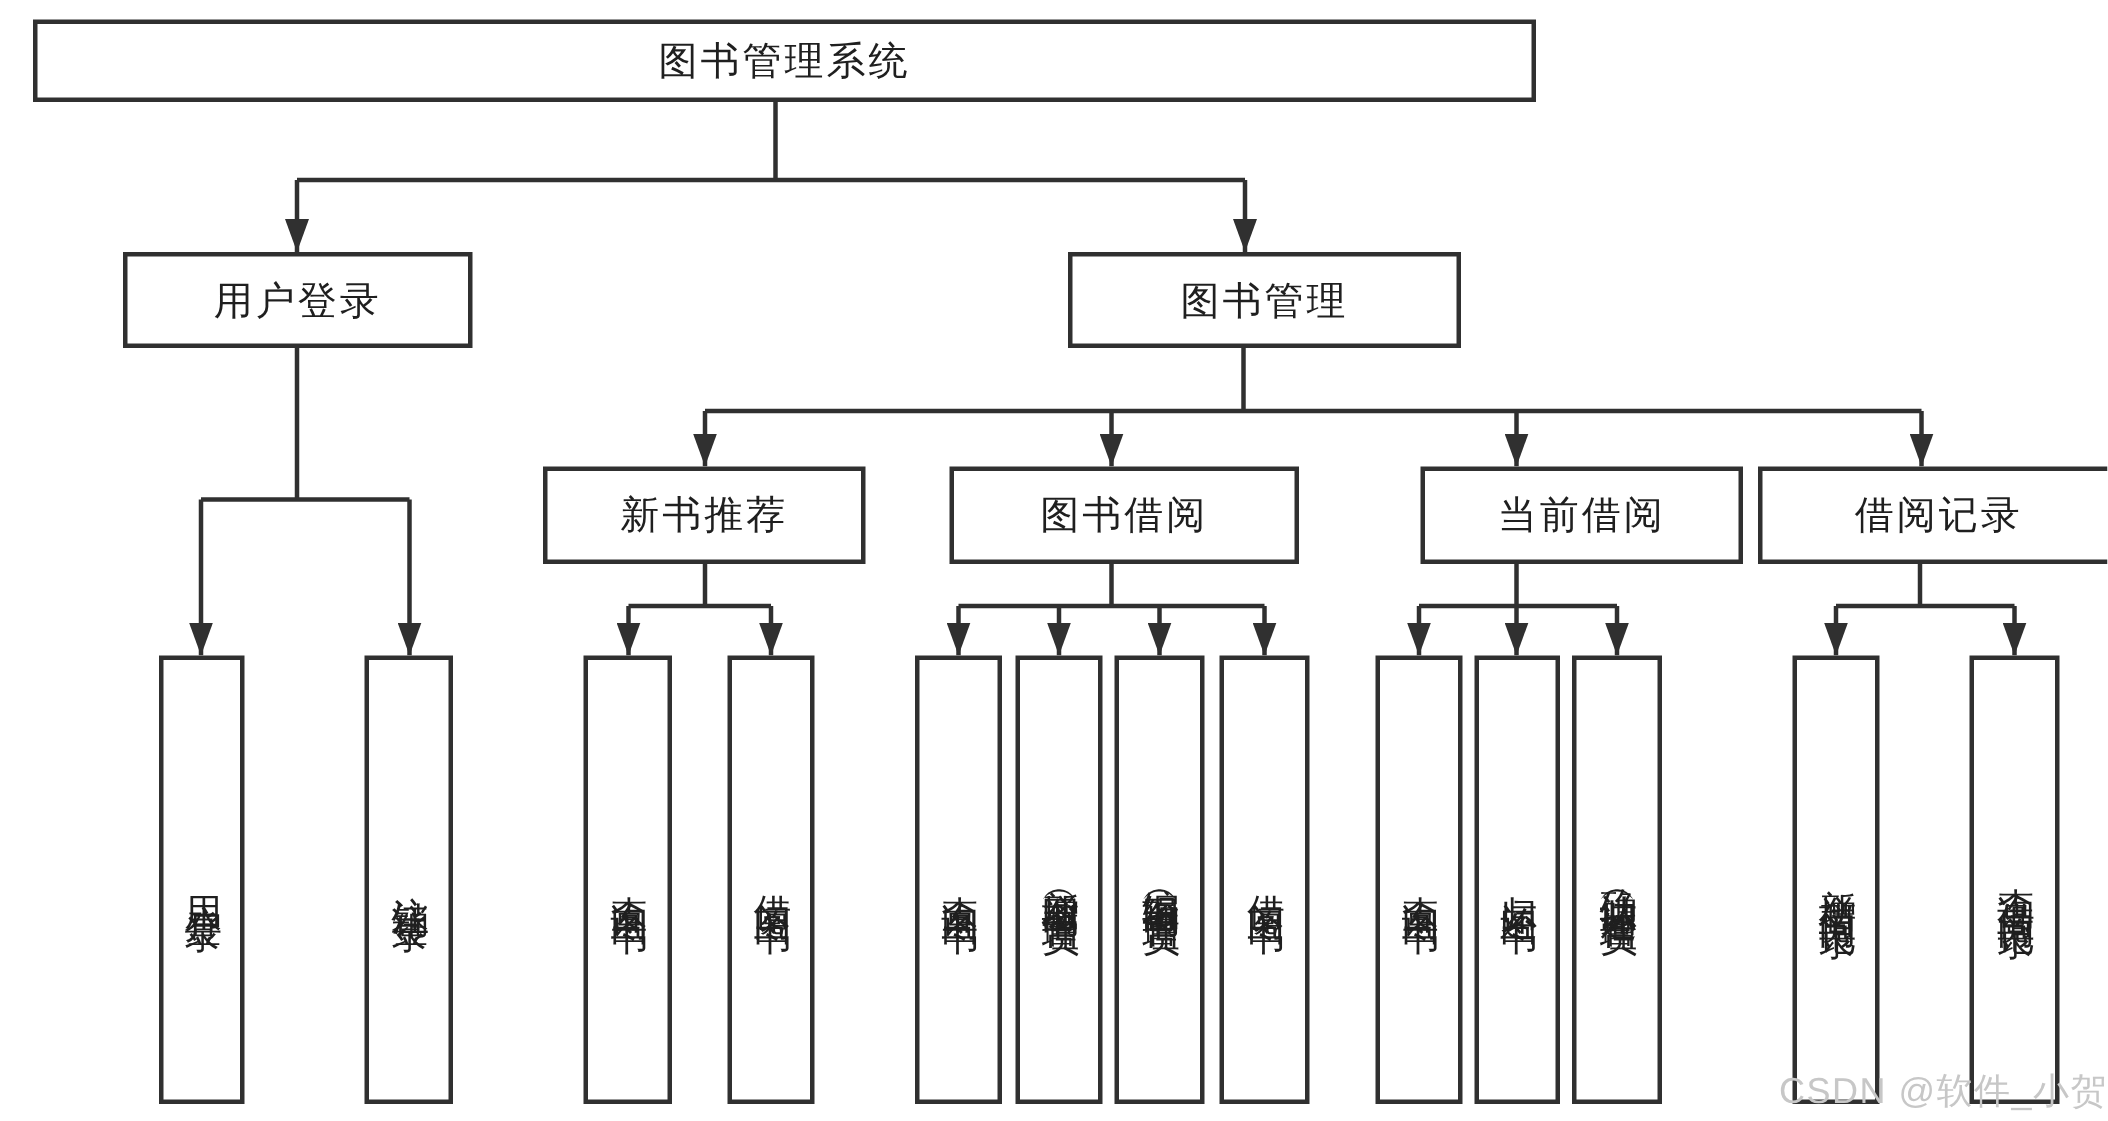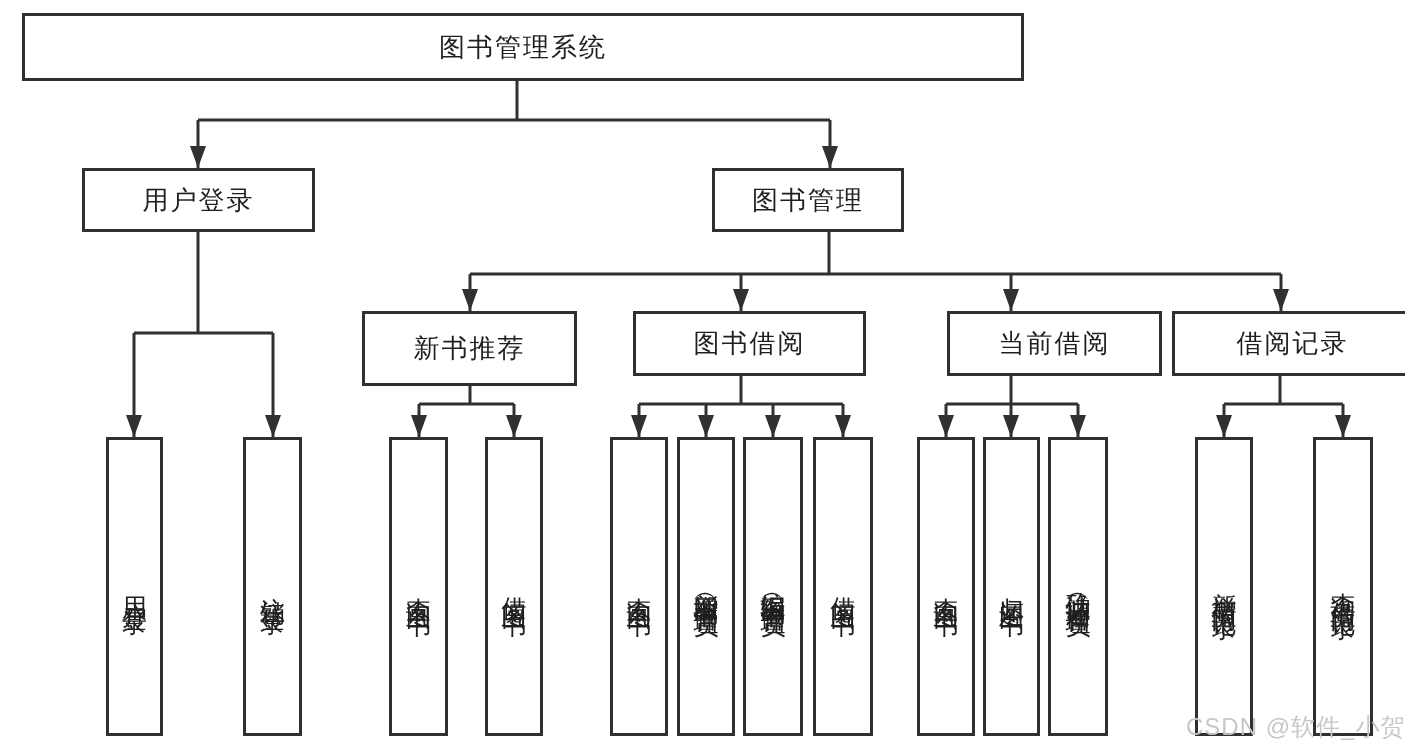--- a/index.html
+++ b/index.html
@@ -69,32 +69,32 @@
       <line x1="1011" y1="404" x2="1011" y2="437" marker-end="url(#ah)"></line>
       <line x1="1078" y1="404" x2="1078" y2="437" marker-end="url(#ah)"></line>
 
       <line x1="1280" y1="376" x2="1280" y2="404"></line>
       <line x1="1224" y1="404" x2="1343" y2="404"></line>
       <line x1="1224" y1="404" x2="1224" y2="437" marker-end="url(#ah)"></line>
       <line x1="1343" y1="404" x2="1343" y2="437" marker-end="url(#ah)"></line>
     </g>
   </svg>
 
-  <div class="box hbox" style="left:22px;top:13px;width:1002px;height:68px;">
+  <div class="box hbox" style="left:22px;top:13px;width:1002px;height:55px;">
     <span>图书管理系统</span>
   </div>
 
   <div class="box hbox" style="left:82px;top:168px;width:233px;height:64px;">
     <span>用户登录</span>
   </div>
-  <div class="box hbox" style="left:712px;top:168px;width:192px;height:64px;">
+  <div class="box hbox" style="left:712px;top:168px;width:262px;height:64px;">
     <span>图书管理</span>
   </div>
 
-  <div class="box hbox" style="left:362px;top:311px;width:215px;height:75px;">
+  <div class="box hbox" style="left:362px;top:311px;width:215px;height:65px;">
     <span>新书推荐</span>
   </div>
   <div class="box hbox" style="left:633px;top:311px;width:233px;height:65px;">
     <span>图书借阅</span>
   </div>
   <div class="box hbox" style="left:903px;top:311px;width:215px;height:65px;margin-left:44px;">
     <span>当前借阅</span>
   </div>
   <div class="box hbox" style="left:1172px;top:311px;width:241px;height:65px;">
     <span>借阅记录</span>

